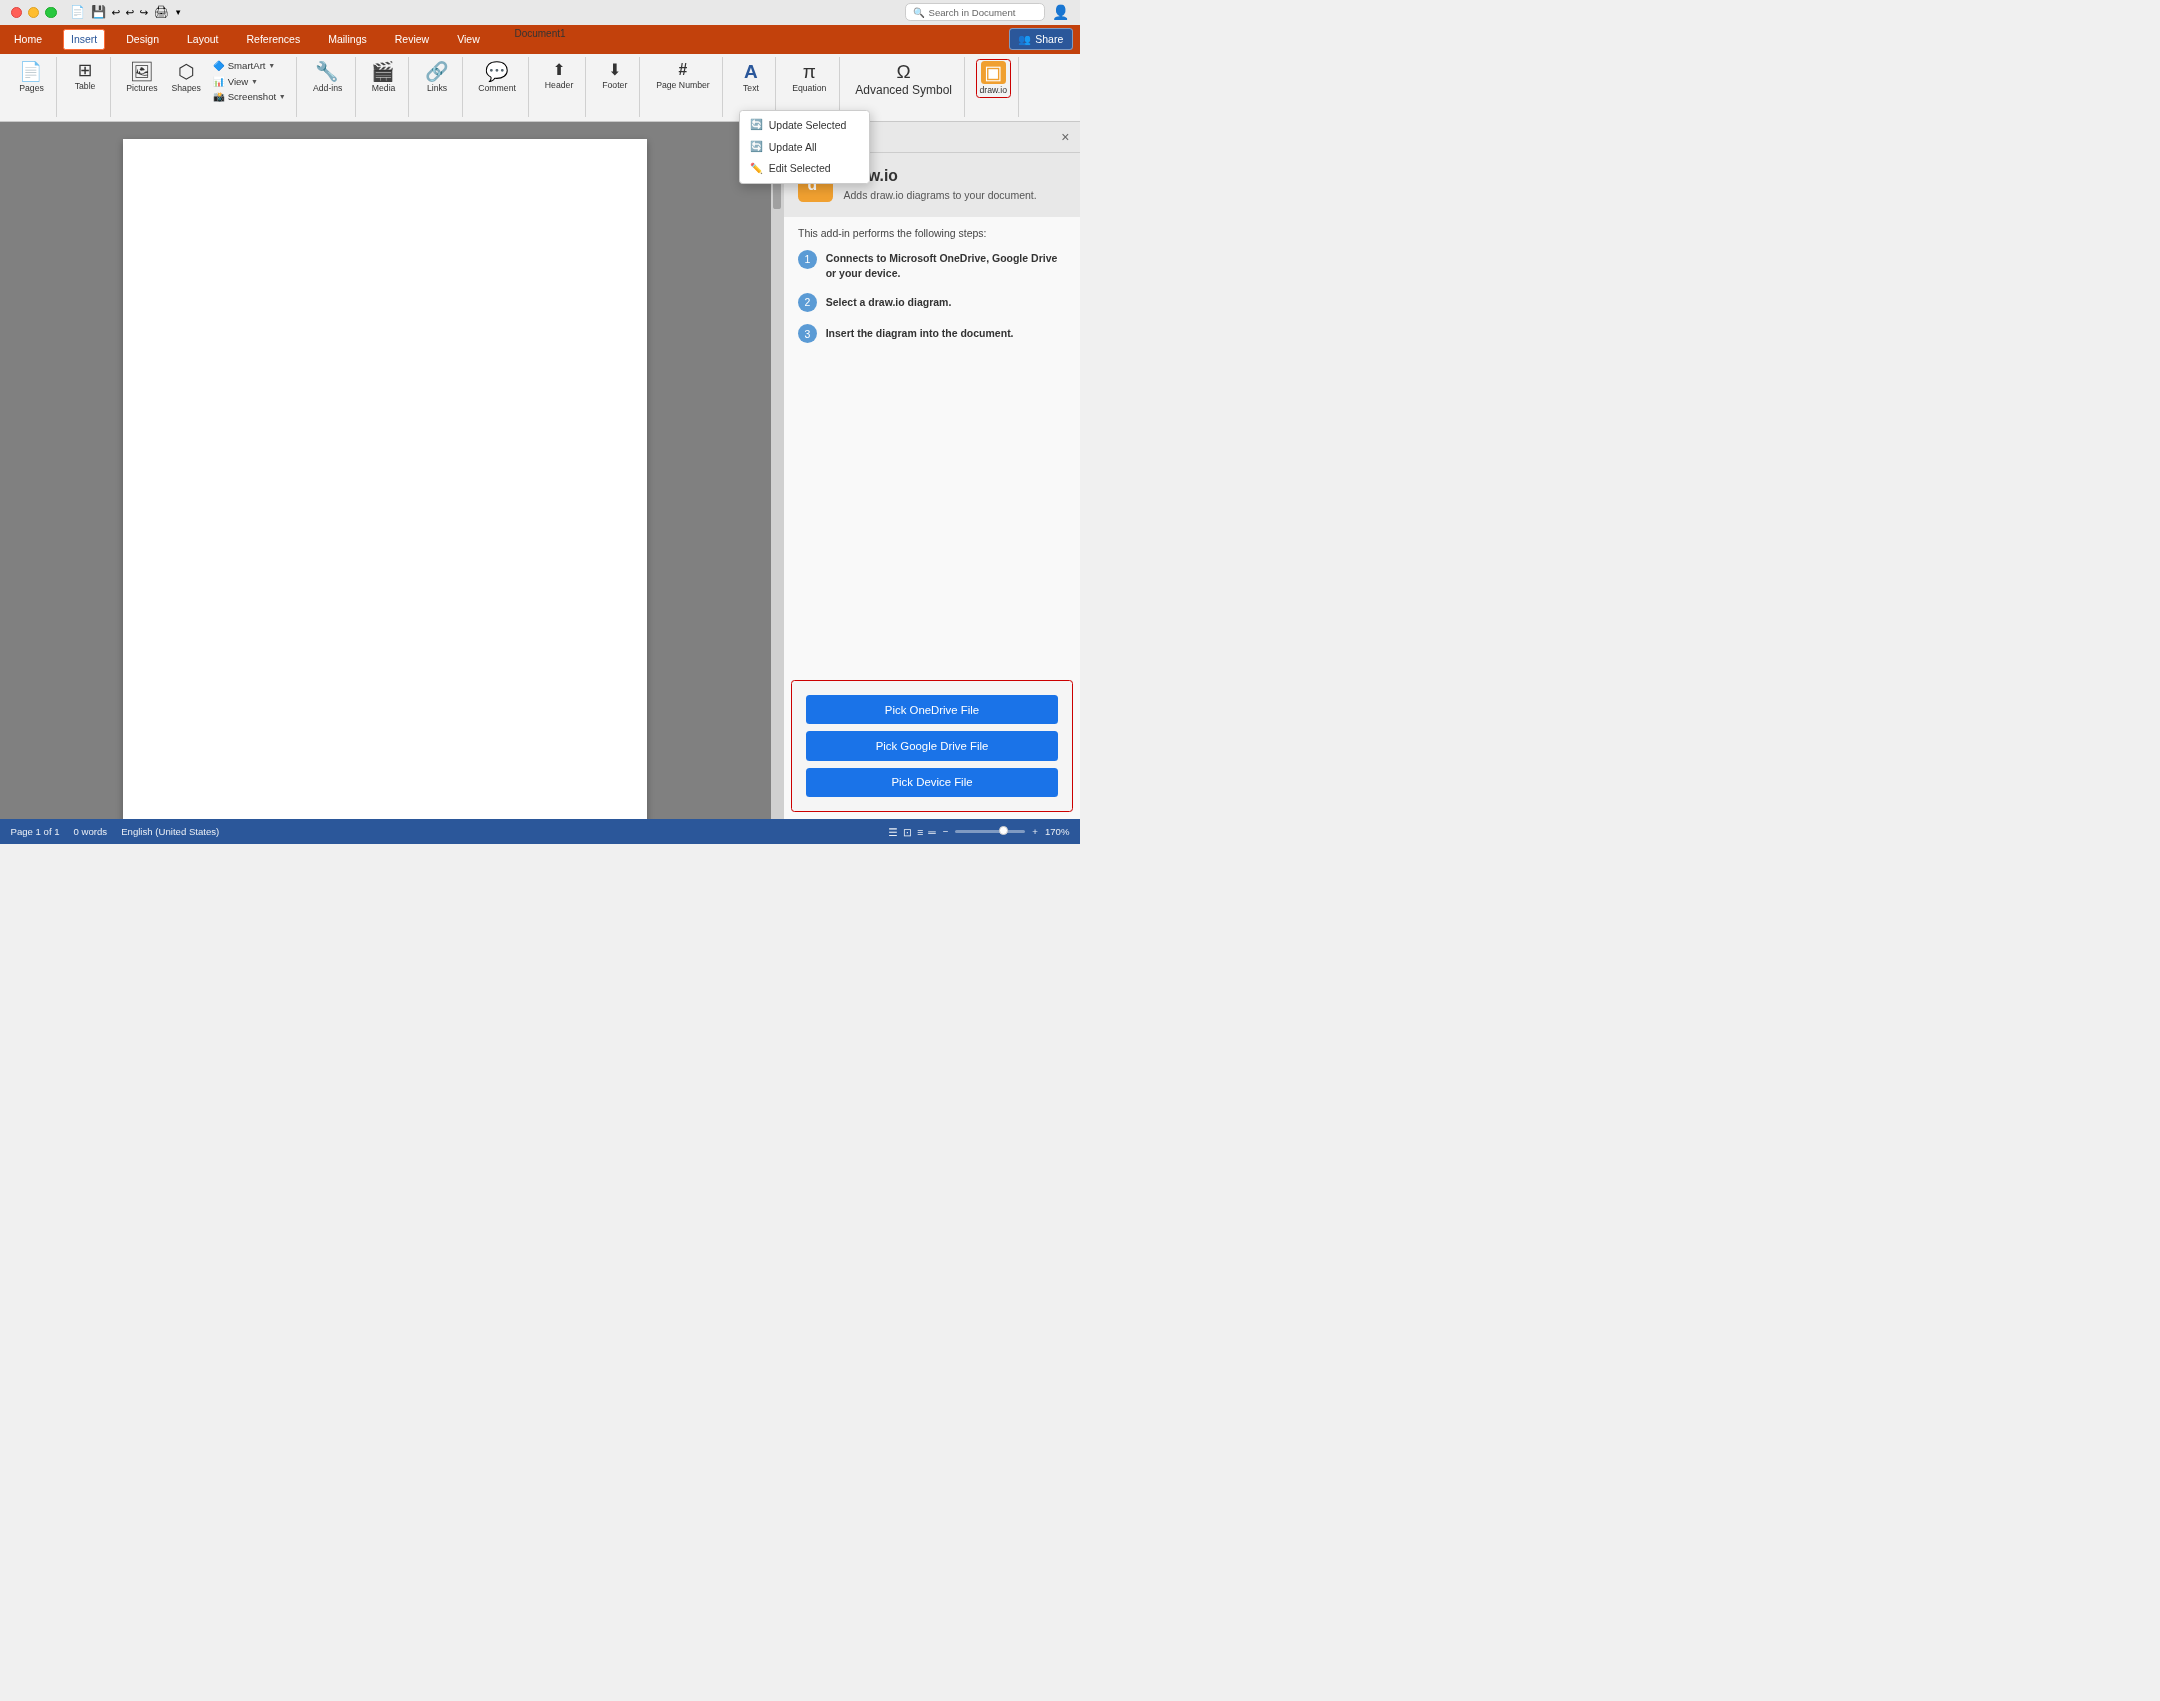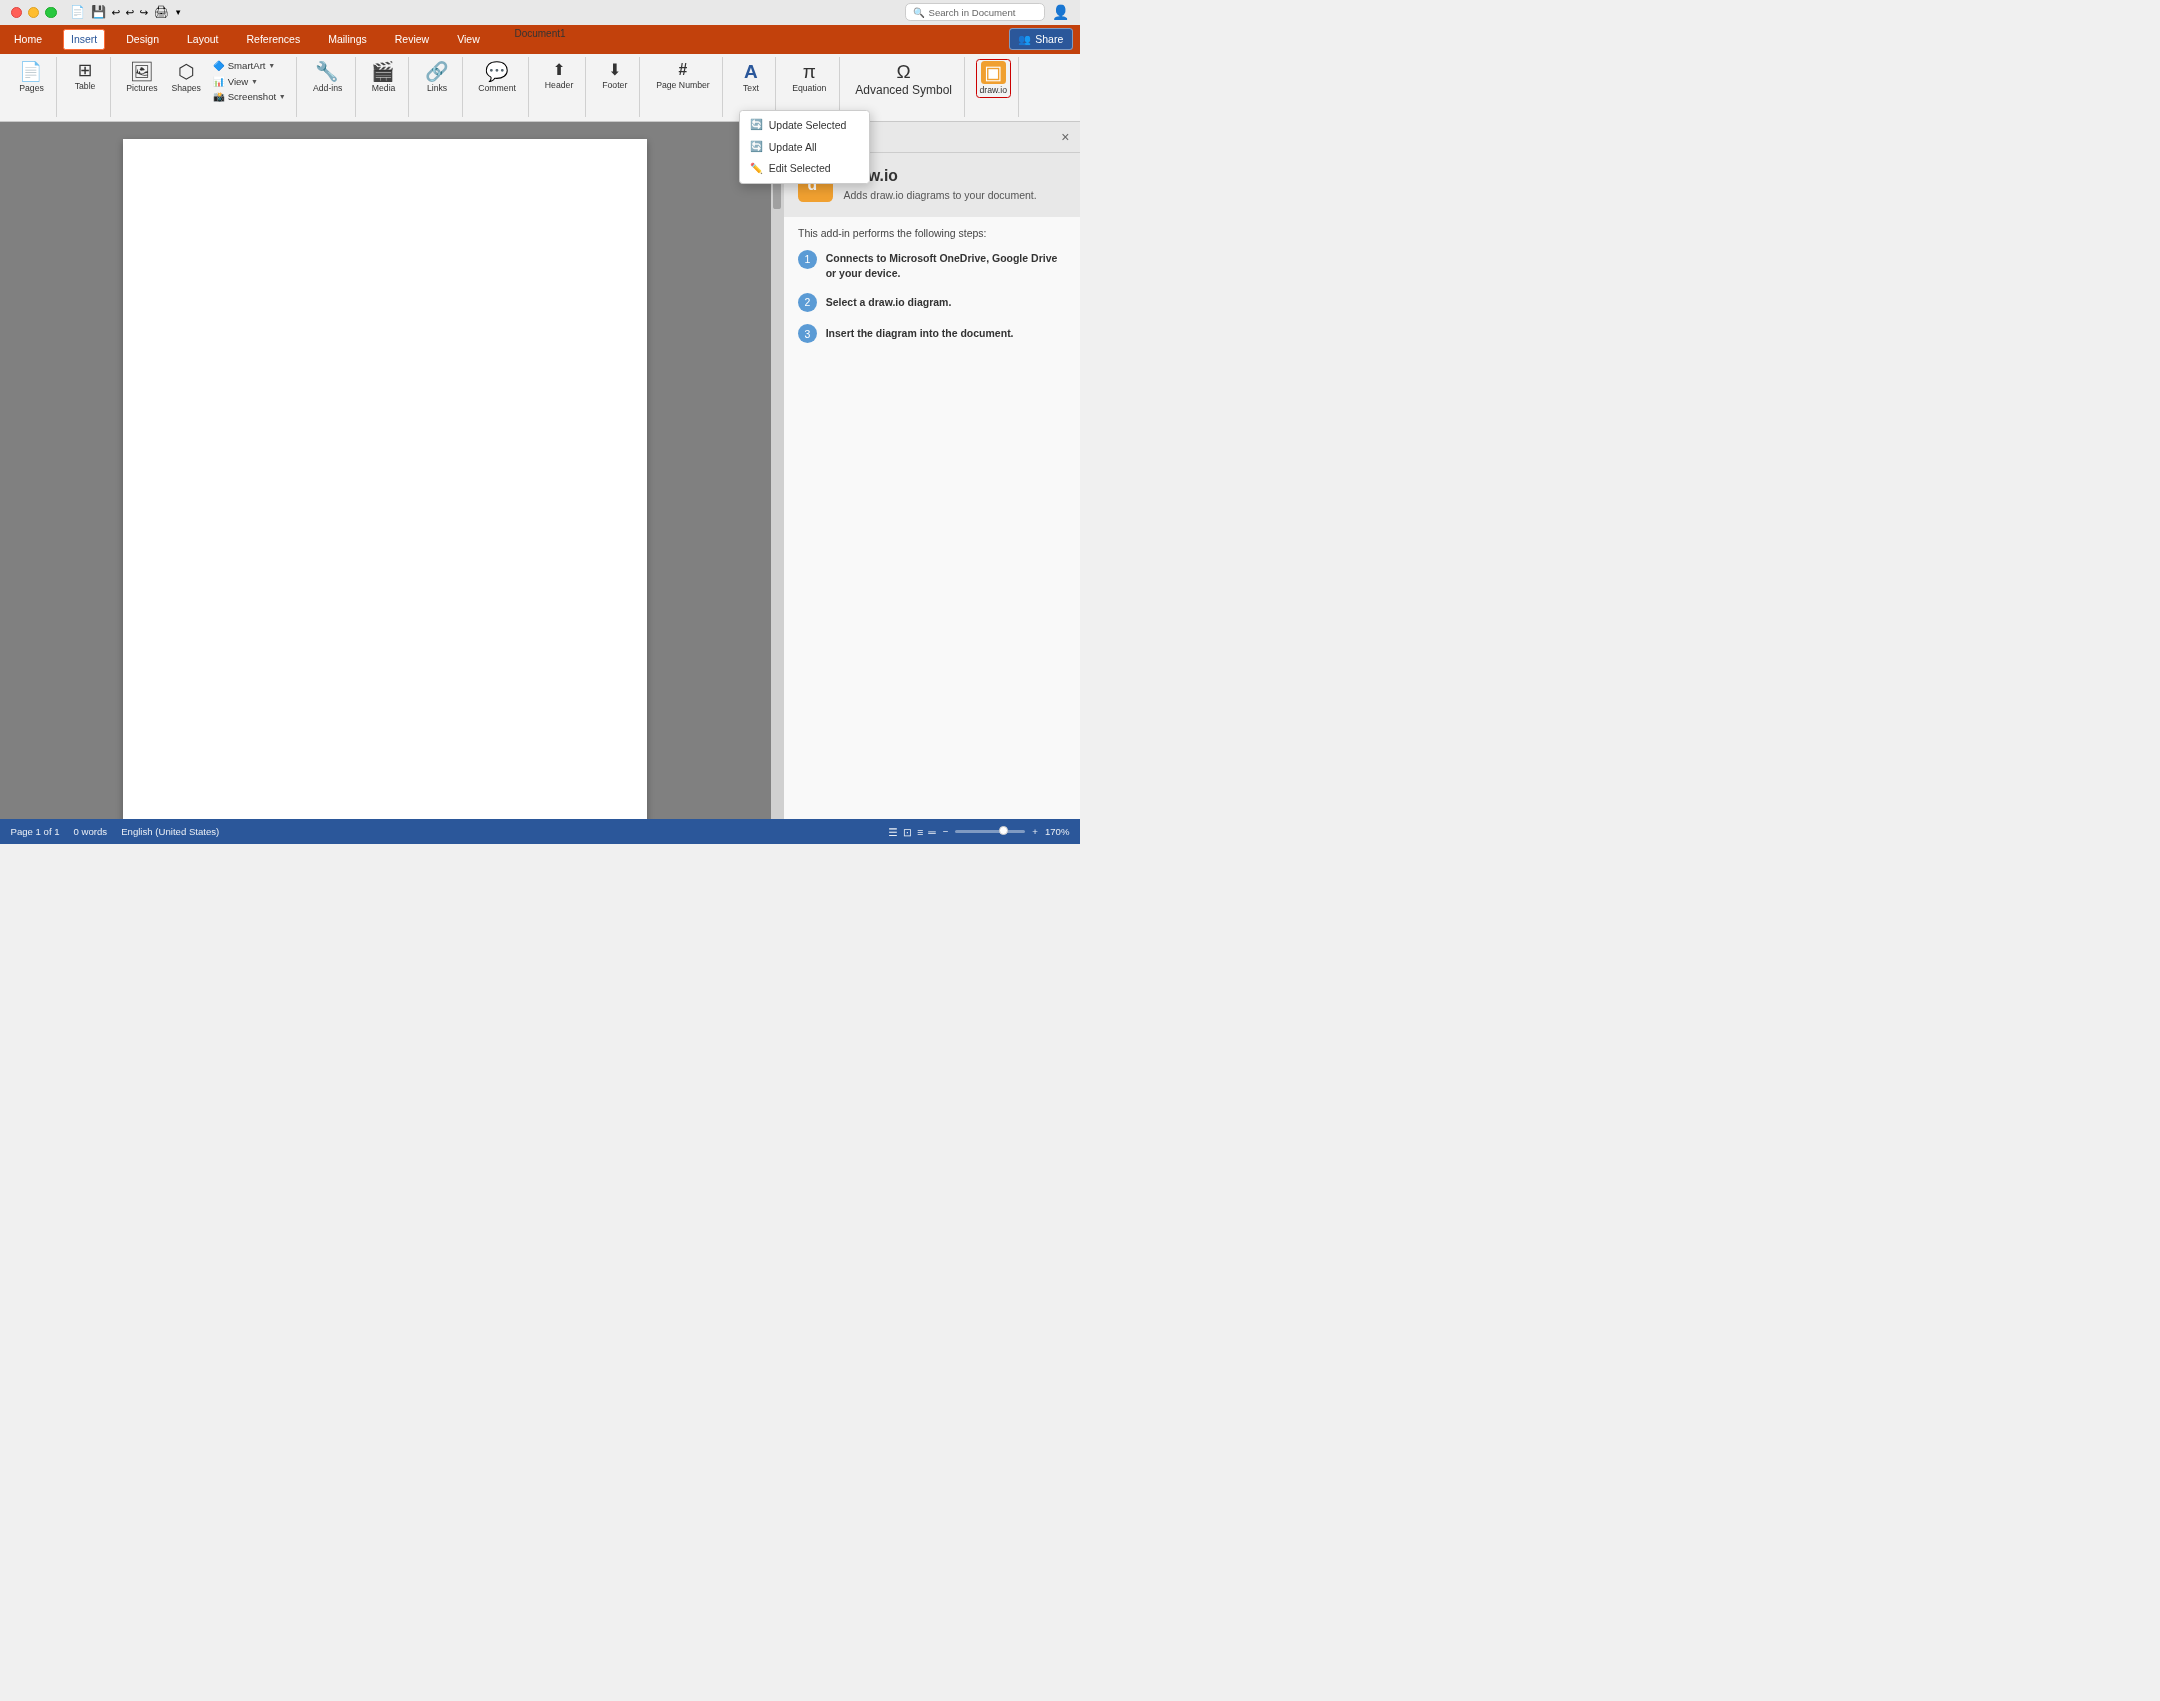--- a/index.html
+++ b/index.html
@@ -573,20 +573,25 @@
         <div class="step-item">
           <div class="step-num">2</div>
           <span class="step-text">Select a draw.io diagram.</span>
         </div>
         <div class="step-item">
           <div class="step-num">3</div>
           <span class="step-text">Insert the diagram into the document.</span>
         </div>
       </div>
     </div>
+    <div class="panel-footer">
+      <button class="pick-btn">Pick OneDrive File</button>
+      <button class="pick-btn">Pick Google Drive File</button>
+      <button class="pick-btn">Pick Device File</button>
+    </div>
   </div>
 </div>
 
 <div class="status-bar">
   <span>Page 1 of 1</span>
   <span>0 words</span>
   <span>English (United States)</span>
   <div class="status-bar-right">
     <span style="display:flex;gap:5.2px;font-size:10.5px;">
       <span>☰</span>

